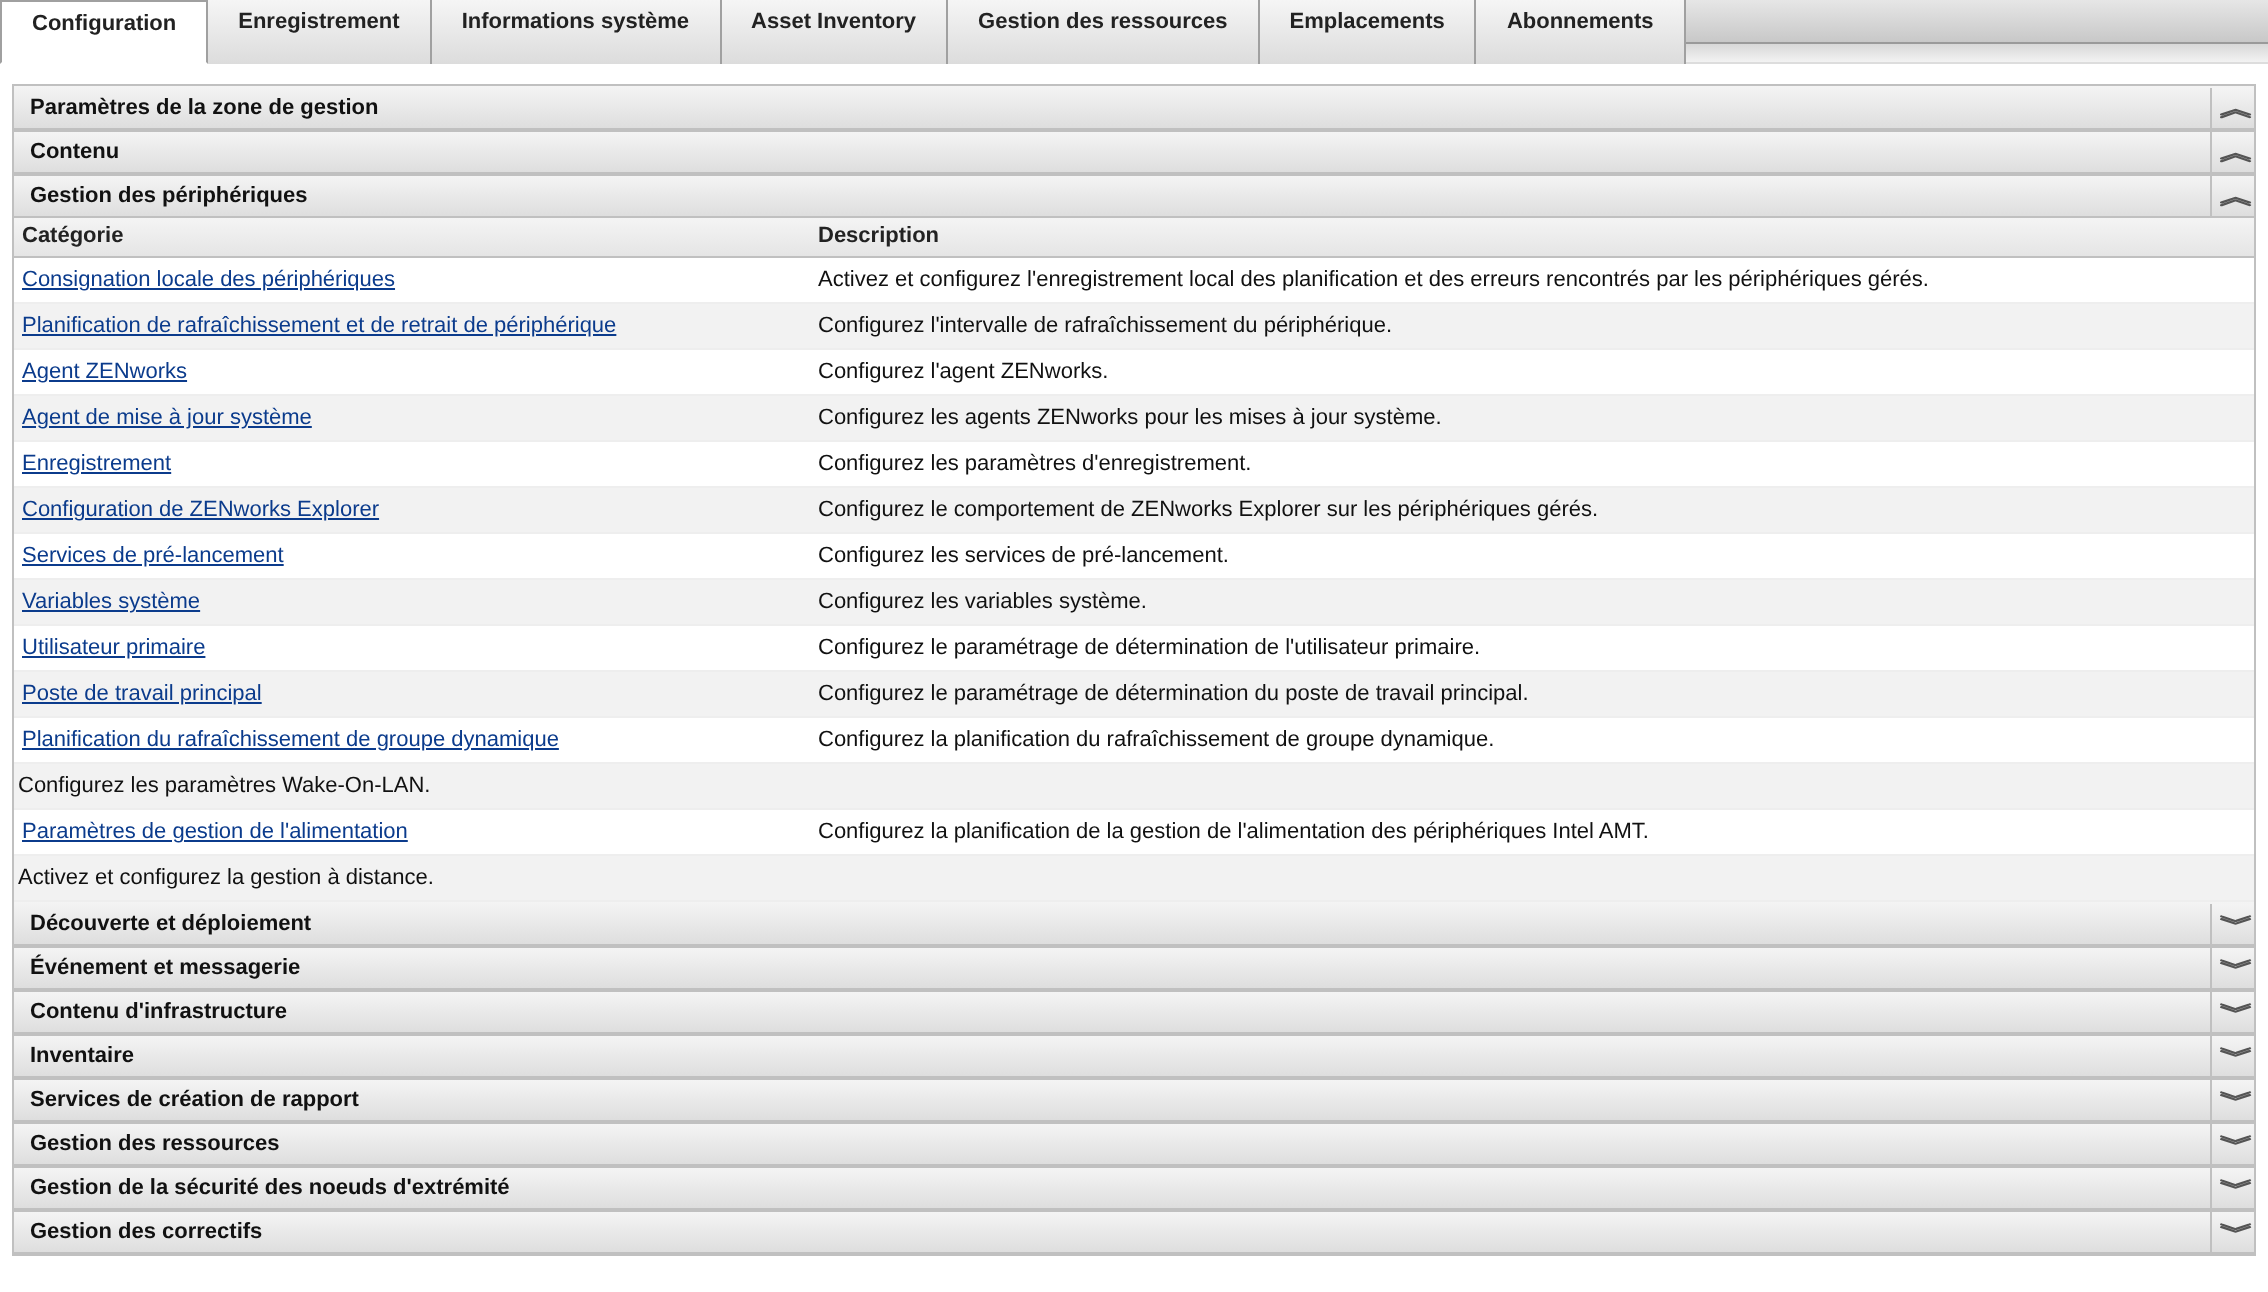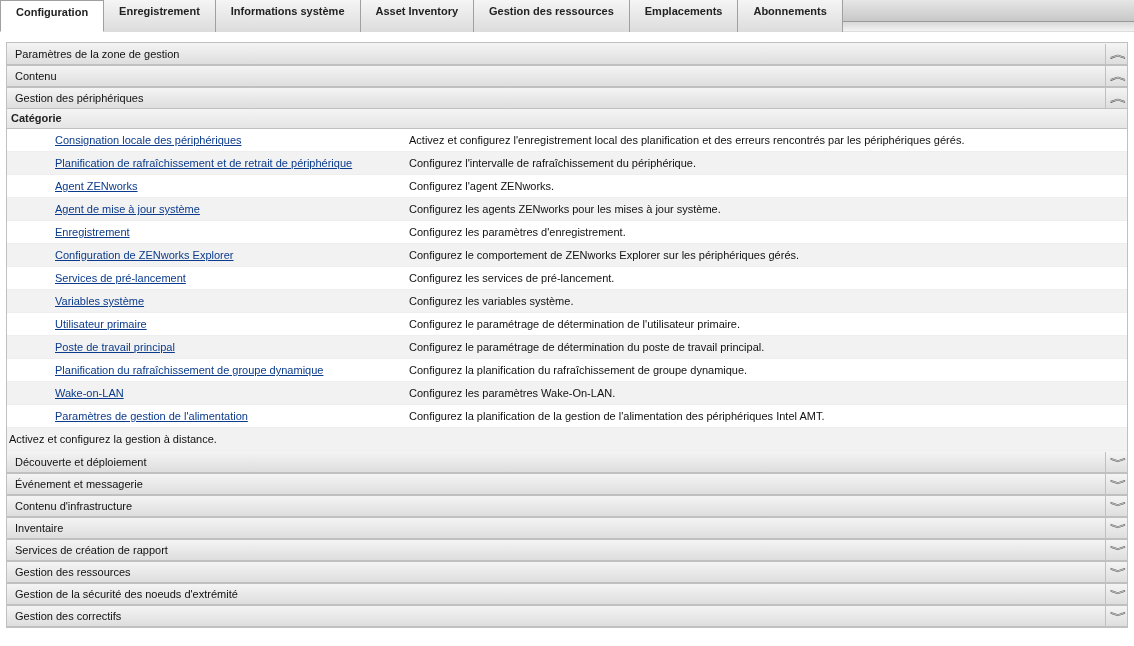--- a/index.html
+++ b/index.html
@@ -47,21 +47,21 @@
     border: 1px solid #c0c0c0;
   }
   .section-header {
     display: flex;
     align-items: center;
     justify-content: space-between;
     background: linear-gradient(to bottom, #f4f4f4 0%, #dedede 100%);
     border-bottom: 1px solid #c0c0c0;
     height: 22px;
     padding: 0 0 0 8px;
-    font-weight: normal;
+    font-weight: bold;
     color: #111;
   }
   .section-header + .section-header,
   .table-wrap + .section-header { border-top: 1px solid #c0c0c0; border-bottom: 1px solid #c0c0c0; }
   .toggle-btn {
     width: 22px;
     height: 20px;
     display: flex;
     align-items: center;
     justify-content: center;
@@ -95,21 +95,20 @@
   }
   .row:nth-child(even) { background: #f2f2f2; }
   .cell-cat {
     width: 400px;
     padding: 0 4px;
   }
   .cell-cat a {
     color: #0b3b8c;
     text-decoration: underline;
     cursor: pointer;
-    margin-left: 44px;
   }
   .cell-desc {
     flex: 1;
     padding: 0 2px;
     color: #111;
   }
 </style>
 </head>
 <body>
 
@@ -142,20 +141,21 @@
 
   <div class="section-header">
     <span>Gestion des périphériques</span>
     <div class="toggle-btn">
       <span class="chev">︽</span>
     </div>
   </div>
 
   <div class="col-headers">
     <div class="col-cat">Catégorie</div>
+    <div class="col-desc">Description</div>
   </div>
 
   <div class="table-wrap" id="device-rows">
       <div class="row">
         <div class="cell-cat"><a>Consignation locale des périphériques</a></div>
         <div class="cell-desc">Activez et configurez l'enregistrement local des planification et des erreurs rencontrés par les périphériques gérés.</div>
       </div>
       <div class="row">
         <div class="cell-cat"><a>Planification de rafraîchissement et de retrait de périphérique</a></div>
         <div class="cell-desc">Configurez l'intervalle de rafraîchissement du périphérique.</div>
@@ -190,21 +190,20 @@
       </div>
       <div class="row">
         <div class="cell-cat"><a>Poste de travail principal</a></div>
         <div class="cell-desc">Configurez le paramétrage de détermination du poste de travail principal.</div>
       </div>
       <div class="row">
         <div class="cell-cat"><a>Planification du rafraîchissement de groupe dynamique</a></div>
         <div class="cell-desc">Configurez la planification du rafraîchissement de groupe dynamique.</div>
       </div>
       <div class="row">
-        <div class="cell-cat"><a>Wake-on-LAN</a></div>
         <div class="cell-desc">Configurez les paramètres Wake-On-LAN.</div>
       </div>
       <div class="row">
         <div class="cell-cat"><a>Paramètres de gestion de l'alimentation</a></div>
         <div class="cell-desc">Configurez la planification de la gestion de l'alimentation des périphériques Intel AMT.</div>
       </div>
       <div class="row">
         <div class="cell-desc">Activez et configurez la gestion à distance.</div>
       </div>
     </div>

